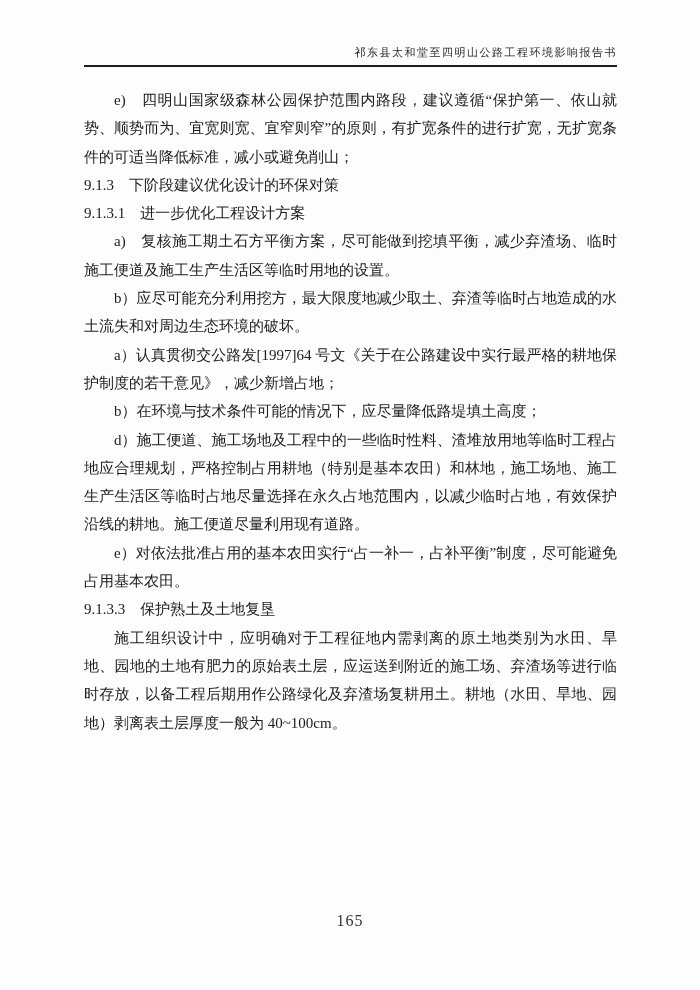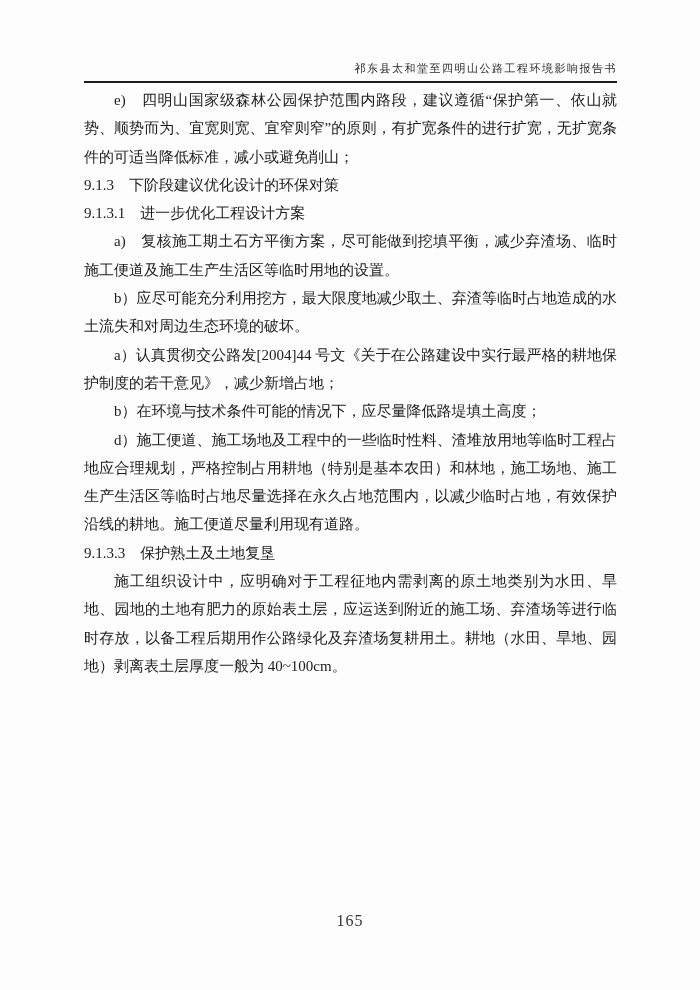--- a/index.html
+++ b/index.html
@@ -17,21 +17,21 @@
     overflow: hidden;
     box-sizing: border-box;
   }
   .header {
     position: absolute;
     top: 0;
     left: 84px;
     width: 533px;
   }
   .header-text {
-    padding-top: 60px;
+    padding-top: 44px;
     text-align: right;
     font-size: 11px;
     letter-spacing: 1.5px;
     color: #2a2a2a;
     line-height: 16px;
   }
   .header-rule {
     margin-top: 5px;
     border: 0;
     border-bottom: 2px solid #1c1c1c;
@@ -78,23 +78,24 @@
     <div class="header-text">祁东县太和堂至四明山公路工程环境影响报告书</div>
     <div class="header-rule"></div>
   </div>
 
   <div class="doc-body">
     <p class="para">e)　四明山国家级森林公园保护范围内路段，建议遵循“保护第一、依山就势、顺势而为、宜宽则宽、宜窄则窄”的原则，有扩宽条件的进行扩宽，无扩宽条件的可适当降低标准，减小或避免削山；</p>
     <p class="heading">9.1.3　下阶段建议优化设计的环保对策</p>
     <p class="heading">9.1.3.1　进一步优化工程设计方案</p>
     <p class="para">a)　复核施工期土石方平衡方案，尽可能做到挖填平衡，减少弃渣场、临时施工便道及施工生产生活区等临时用地的设置。</p>
     <p class="para">b）应尽可能充分利用挖方，最大限度地减少取土、弃渣等临时占地造成的水土流失和对周边生态环境的破坏。</p>
-    <p class="para">a）认真贯彻交公路发[2004]44 号文《关于在公路建设中实行最严格的耕地保护制度的若干意见》，减少新增占地；</p>
+    <p class="para">a）认真贯彻交公路发[1997]64 号文《关于在公路建设中实行最严格的耕地保护制度的若干意见》，减少新增占地；</p>
     <p class="para">b）在环境与技术条件可能的情况下，应尽量降低路堤填土高度；</p>
     <p class="para">d）施工便道、施工场地及工程中的一些临时性料、渣堆放用地等临时工程占地应合理规划，严格控制占用耕地（特别是基本农田）和林地，施工场地、施工生产生活区等临时占地尽量选择在永久占地范围内，以减少临时占地，有效保护沿线的耕地。施工便道尽量利用现有道路。</p>
+    <p class="para">e）对依法批准占用的基本农田实行“占一补一，占补平衡”制度，尽可能避免占用基本农田。</p>
     <p class="heading">9.1.3.3　保护熟土及土地复垦</p>
     <p class="para">施工组织设计中，应明确对于工程征地内需剥离的原土地类别为水田、旱地、园地的土地有肥力的原始表土层，应运送到附近的施工场、弃渣场等进行临时存放，以备工程后期用作公路绿化及弃渣场复耕用土。耕地（水田、旱地、园地）剥离表土层厚度一般为 40~100cm。</p>
   </div>
 
   <div class="footer">
     <span>165</span>
   </div>
 
 </div>
 

